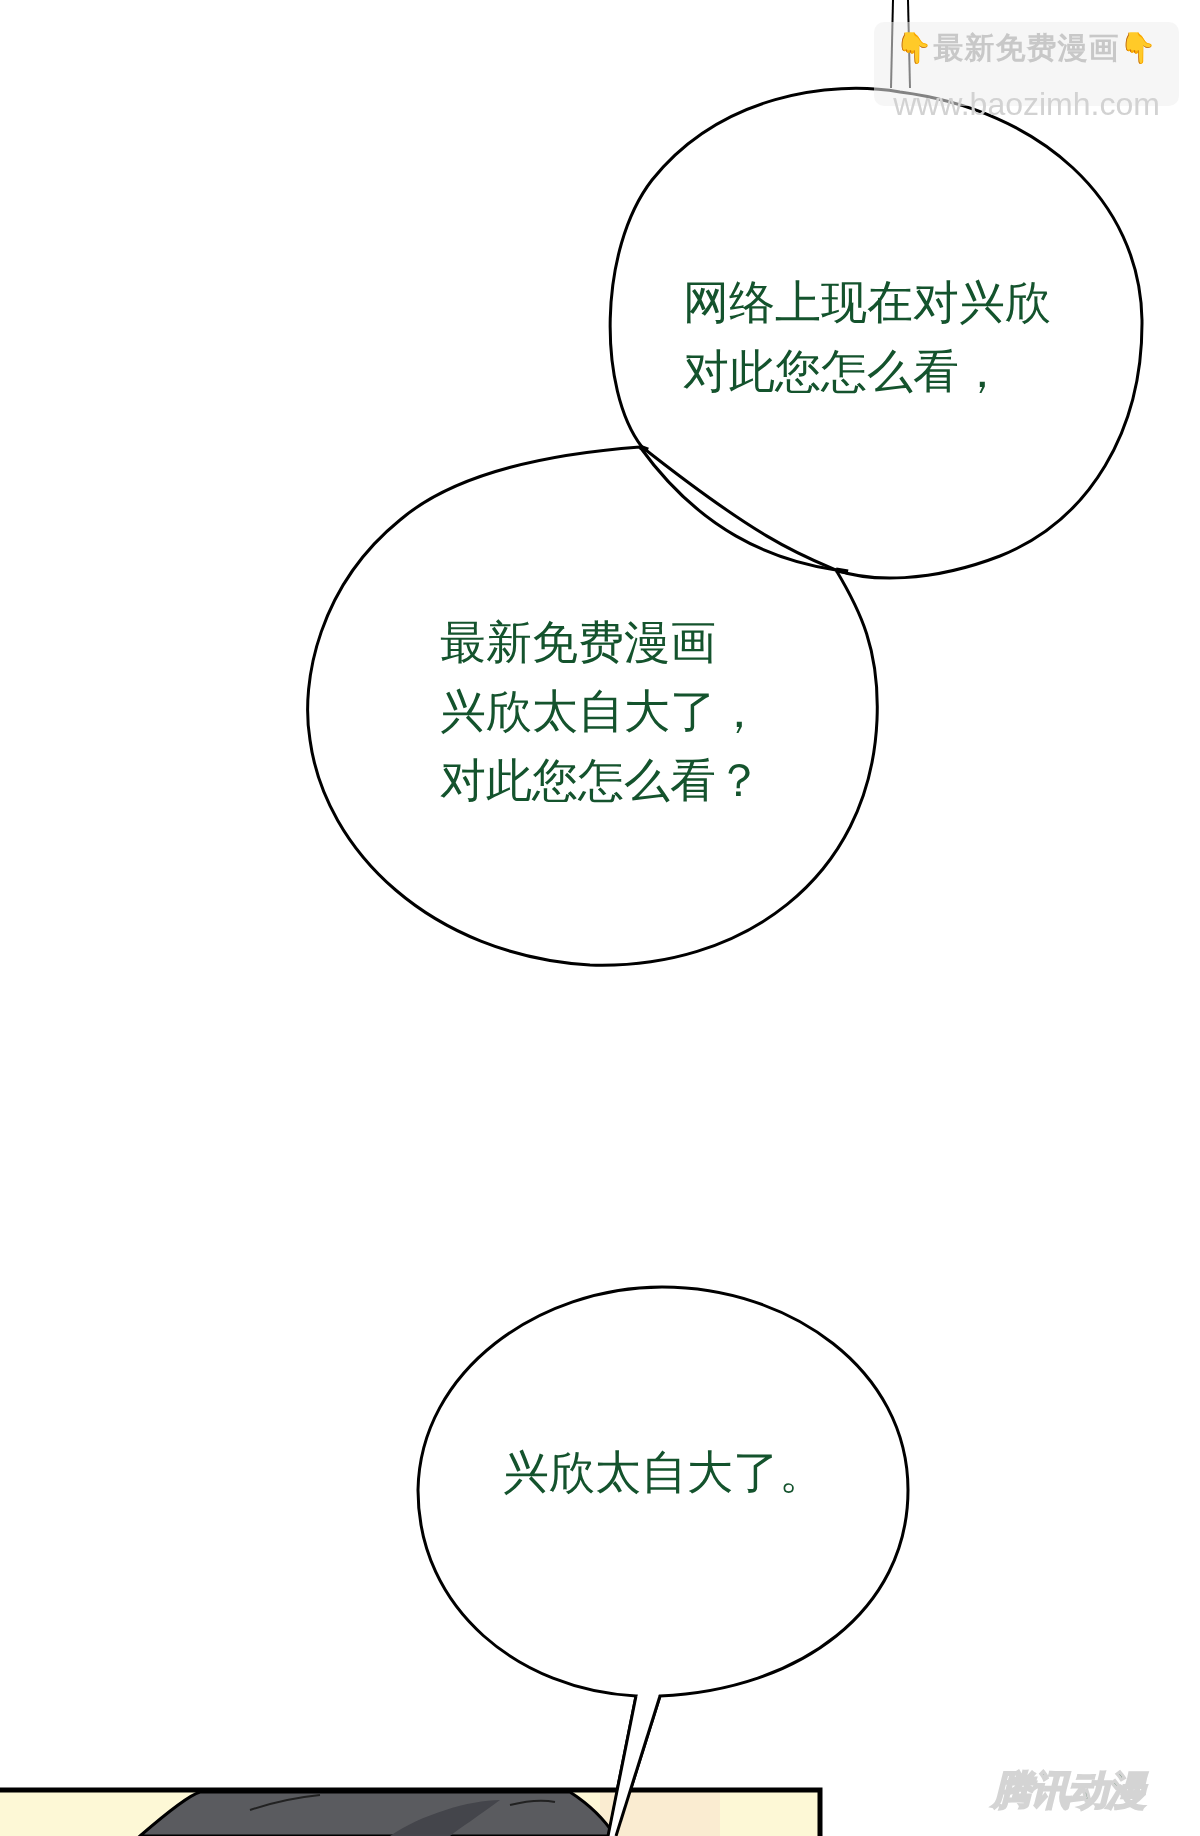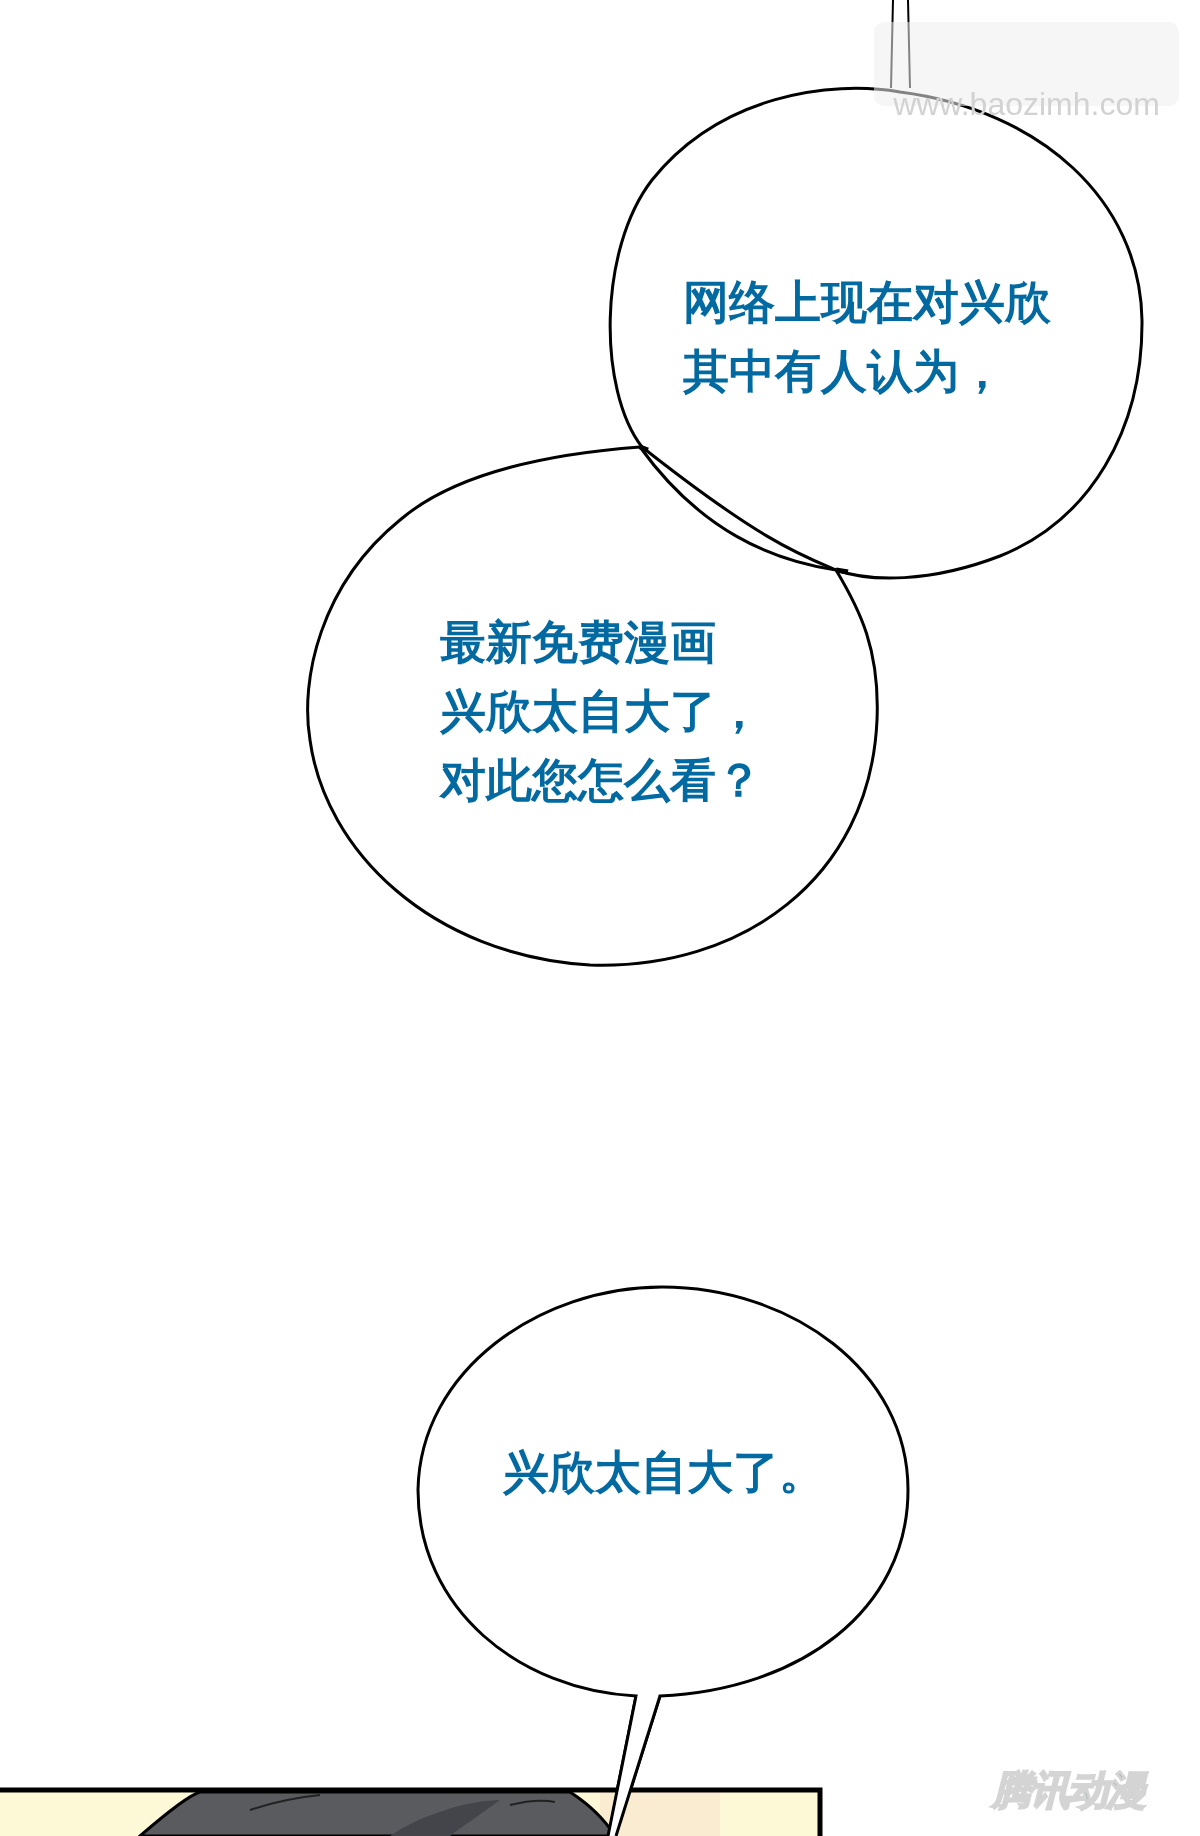--- a/index.html
+++ b/index.html
@@ -1,19 +1,19 @@
 <!DOCTYPE html>
 <html><head>
 <meta charset="utf-8">
 <style>
   html, body { margin:0; padding:0; background:#ffffff; }
   body { width:1200px; height:1836px; position:relative; overflow:hidden;
          font-family:"DejaVu Sans", sans-serif; }
   #art { position:absolute; left:0; top:0; }
-  .bubble-text { position:absolute; color:#0369a1; font-weight:bold;
+  .bubble-text { position:absolute; color:#14532d; font-weight:normal;
                  font-family:"DejaVu Sans", sans-serif; line-height:1.6; white-space:nowrap; }
   .bubble-text div { display:block; }
   #t1 { left:683px; top:268px; font-size:46px; line-height:69px; }
   #t2 { left:440px; top:608px; font-size:46px; line-height:69px; }
   #t3 { left:503px; top:1438px; font-size:46px; line-height:69px; }
   .wm { position:absolute; left:874px; top:22px; width:305px; height:84px;
         background:rgba(238,238,238,0.55); border-radius:10px; }
   .wm-line1 { position:absolute; left:0; top:6px; width:100%; text-align:center;
               font-size:30px; color:#c8c8c8; font-weight:bold; letter-spacing:1px; }
   .wm-line2 { position:absolute; left:0; top:44px; width:100%; text-align:center;
@@ -77,26 +77,29 @@
 
     <path d="M 0 1790 L 820 1790 L 820 1836" stroke="#000" stroke-width="5" fill="none"></path>
 
     <path d="M 636 1696 L 608 1836 L 616 1836 L 660 1696 Z" fill="#fff" stroke="none"></path>
     <path d="M 636 1696 L 608 1836" stroke="#000" stroke-width="3"></path>
     <path d="M 660 1696 L 616 1836" stroke="#000" stroke-width="3"></path>
   </g>
 </svg>
 
 <div class="wm">
+  <div class="wm-line1">
+    <span class="hand">👇</span><span>最新免费漫画</span><span class="hand">👇</span>
+  </div>
   <div class="wm-line2">www.baozimh.com</div>
 </div>
 
 <div id="t1" class="bubble-text">
   <div>网络上现在对兴欣</div>
-  <div>其中有人认为，</div>
+  <div>对此您怎么看，</div>
 </div>
 
 <div id="t2" class="bubble-text">
   <div>最新免费漫画</div>
   <div>兴欣太自大了，</div>
   <div>对此您怎么看？</div>
 </div>
 
 <div id="t3" class="bubble-text">
   <div>兴欣太自大了。</div>

